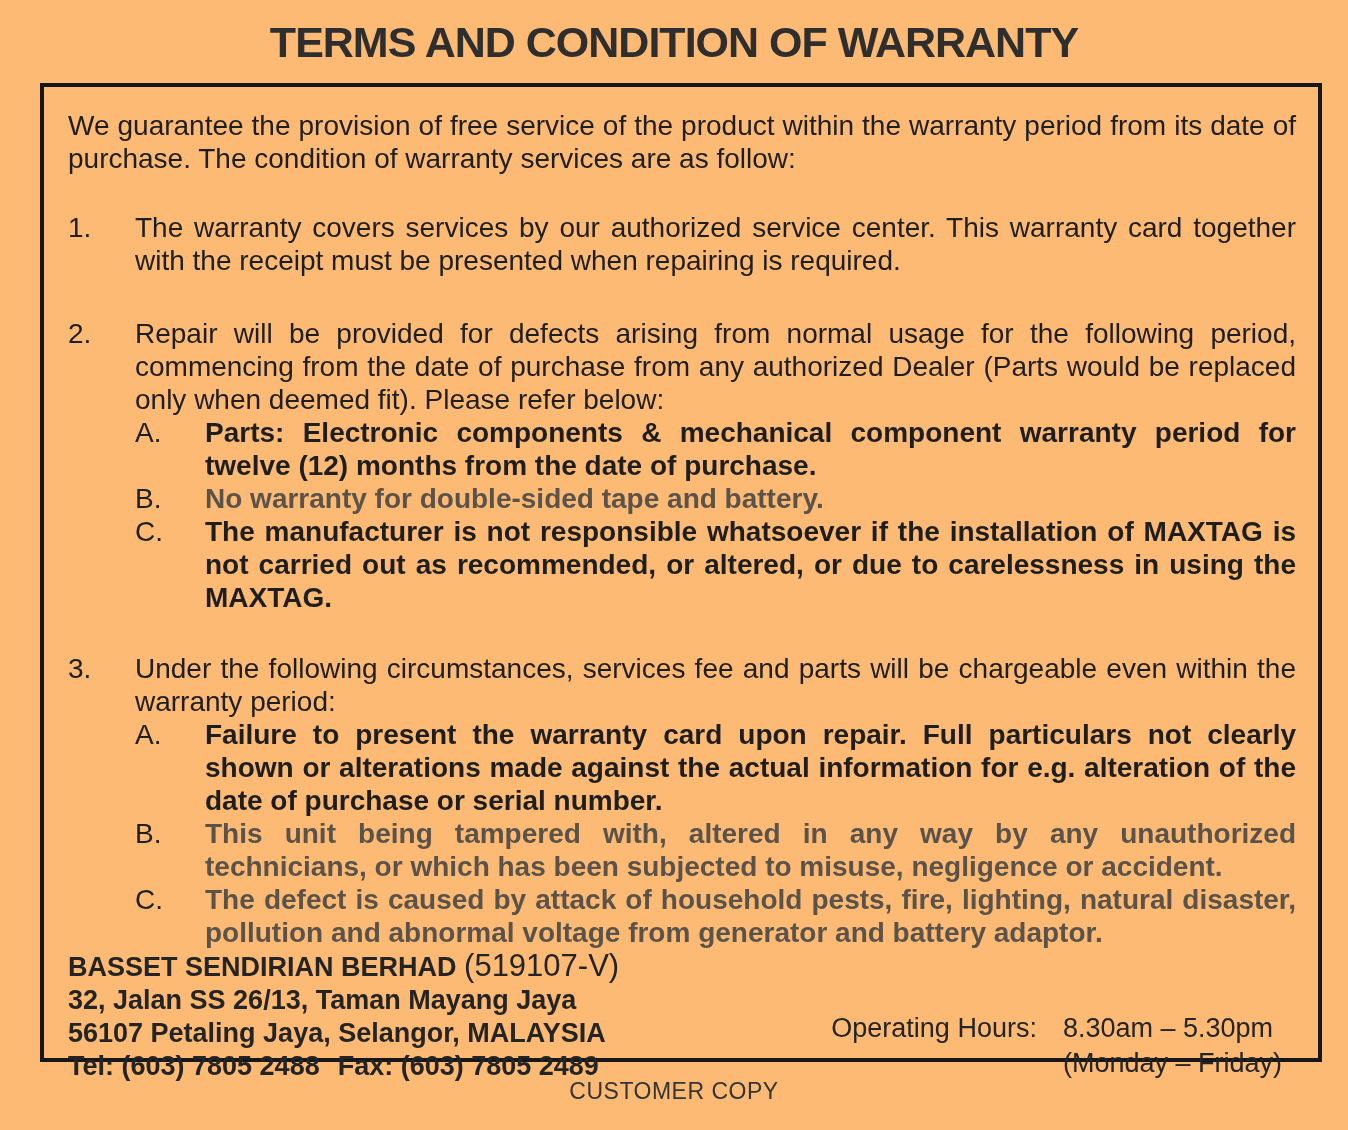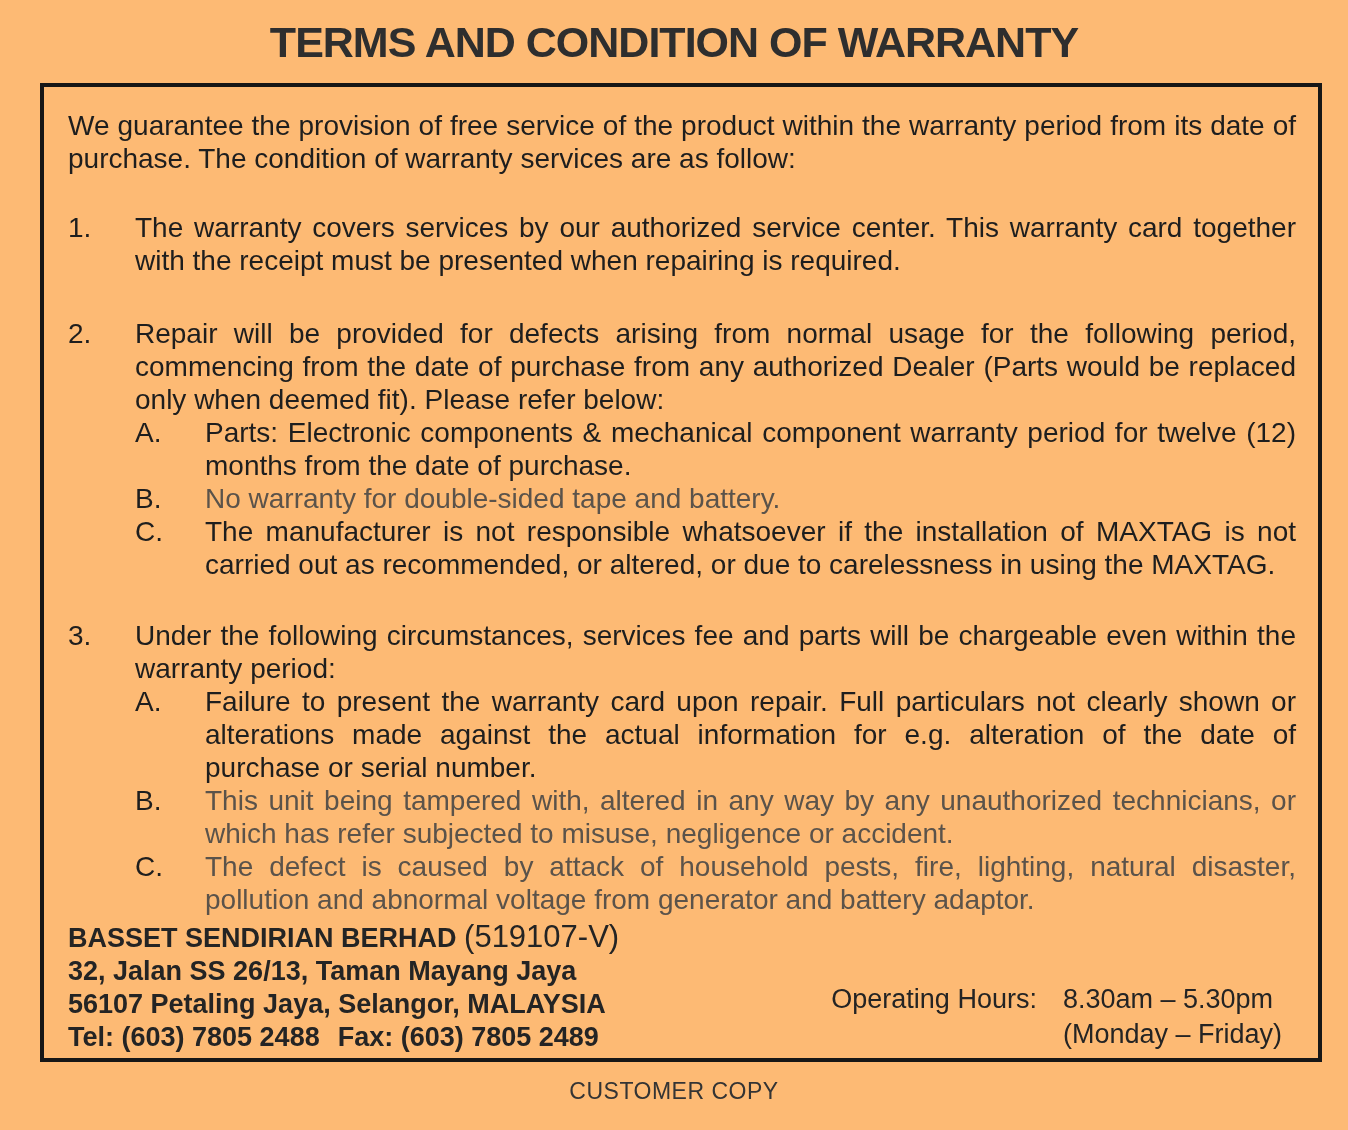--- a/index.html
+++ b/index.html
@@ -44,21 +44,21 @@
   }
   .intro { margin: 0; }
   .item { display: flex; }
   .item.first { margin-top: 36px; }
   .item.second { margin-top: 40px; }
   .item.third { margin-top: 38px; }
   .item-num { flex: none; width: 67px; }
   .item-body { flex: 1; }
   .sub { display: flex; }
   .sub-letter { flex: none; width: 70px; }
-  .sub-text { flex: 1; }
+  .sub-text { flex: 1; font-weight: bold; }
   .scan-faded { color: #454545; opacity: 0.88; }
   .bottom-row {
     margin-top: auto;
     display: flex;
     justify-content: space-between;
     align-items: flex-end;
     text-align: left;
   }
   .company {
     font-weight: bold;
@@ -135,21 +135,21 @@
     <div class="item third">
       <div class="item-num">3.</div>
       <div class="item-body">
         <div>Under the following circumstances, services fee and parts will be chargeable even within the warranty period:</div>
         <div class="sub">
           <div class="sub-letter">A.</div>
           <div class="sub-text">Failure to present the warranty card upon repair. Full particulars not clearly shown or alterations made against the actual information for e.g. alteration of the date of purchase or serial number.</div>
         </div>
         <div class="sub">
           <div class="sub-letter">B.</div>
-          <div class="sub-text scan-faded">This unit being tampered with, altered in any way by any unauthorized technicians, or which has refer subjected to misuse, negligence or accident.</div>
+          <div class="sub-text scan-faded">This unit being tampered with, altered in any way by any unauthorized technicians, or which has been subjected to misuse, negligence or accident.</div>
         </div>
         <div class="sub">
           <div class="sub-letter">C.</div>
           <div class="sub-text scan-faded">The defect is caused by attack of household pests, fire, lighting, natural disaster, pollution and abnormal voltage from generator and battery adaptor.</div>
         </div>
       </div>
     </div>
 
     <div class="bottom-row">
       <div class="company">

